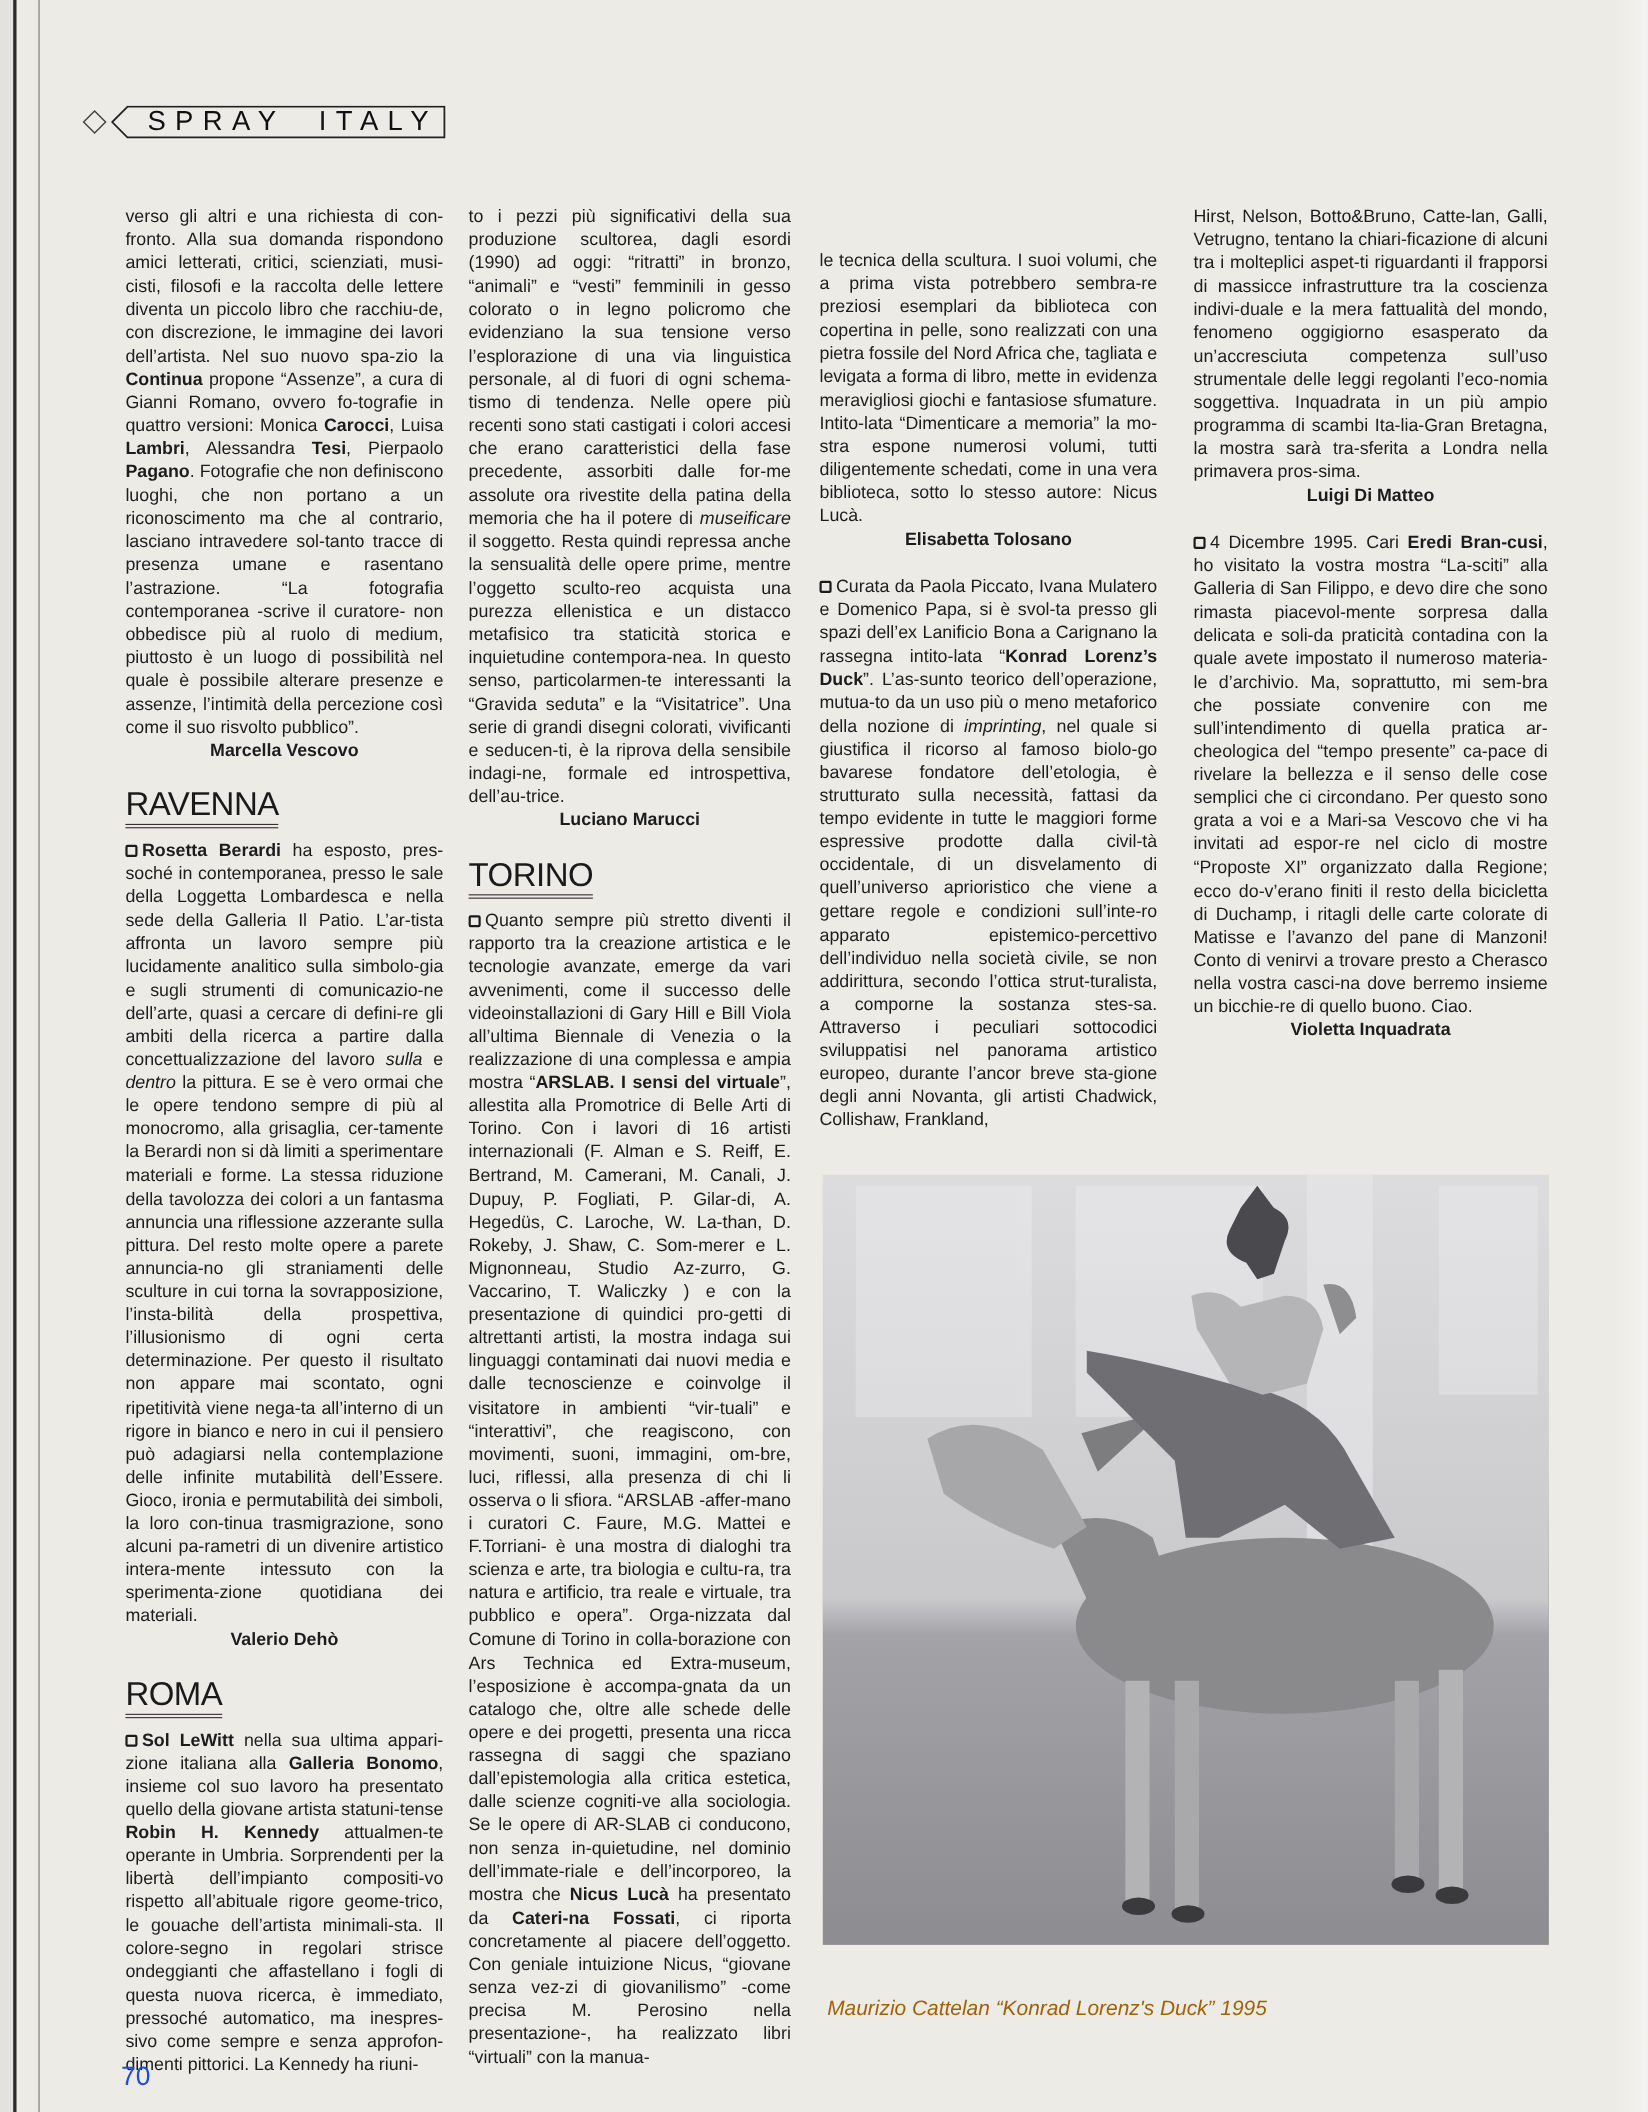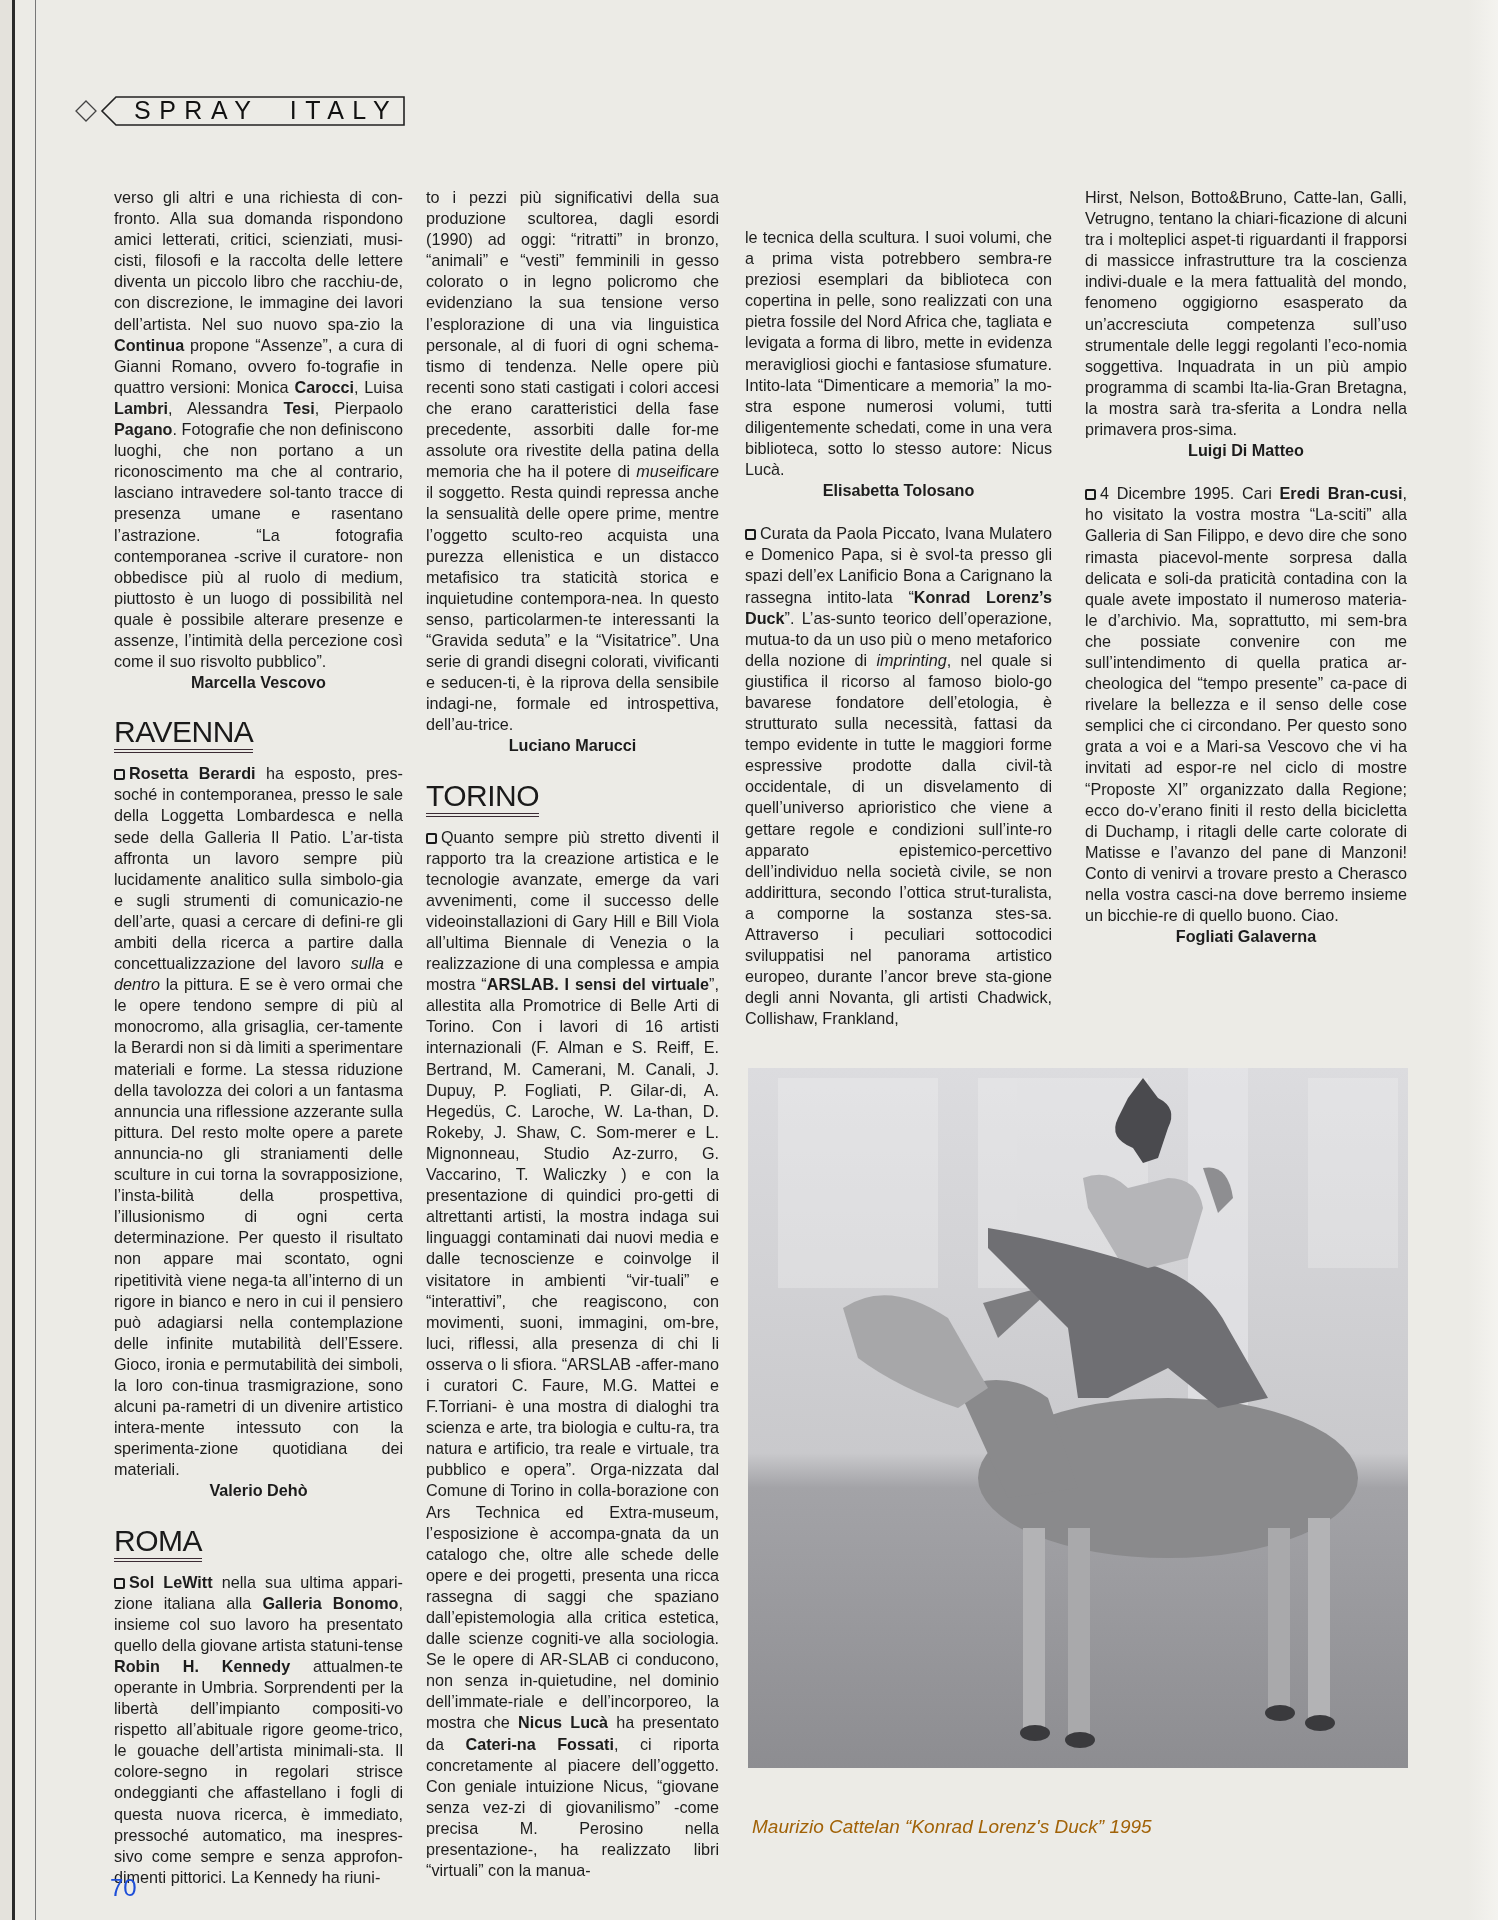--- a/index.html
+++ b/index.html
@@ -97,21 +97,21 @@
   <p class="sig">Elisabetta Tolosano</p>
   <div class="gap"></div>
   <p><span class="bullet"></span><span>Curata da Paola Piccato, Ivana Mulatero e Domenico Papa, si è svol-ta presso gli spazi dell’ex Lanificio Bona a Carignano la rassegna intito-lata “</span><b>Konrad Lorenz’s Duck</b><span>”. L’as-sunto teorico dell’operazione, mutua-to da un uso più o meno metaforico della nozione di </span><i>imprinting</i><span>, nel quale si giustifica il ricorso al famoso biolo-go bavarese fondatore dell’etologia, è strutturato sulla necessità, fattasi da tempo evidente in tutte le maggiori forme espressive prodotte dalla civil-tà occidentale, di un disvelamento di quell’universo aprioristico che viene a gettare regole e condizioni sull’inte-ro apparato epistemico-percettivo dell’individuo nella società civile, se non addirittura, secondo l’ottica strut-turalista, a comporne la sostanza stes-sa. Attraverso i peculiari sottocodici sviluppatisi nel panorama artistico europeo, durante l’ancor breve sta-gione degli anni Novanta, gli artisti Chadwick, Collishaw, Frankland,</span></p>
 </div>
 
 <div class="col col4">
   <p>Hirst, Nelson, Botto&amp;Bruno, Catte-lan, Galli, Vetrugno, tentano la chiari-ficazione di alcuni tra i molteplici aspet-ti riguardanti il frapporsi di massicce infrastrutture tra la coscienza indivi-duale e la mera fattualità del mondo, fenomeno oggigiorno esasperato da un’accresciuta competenza sull’uso strumentale delle leggi regolanti l’eco-nomia soggettiva. Inquadrata in un più ampio programma di scambi Ita-lia-Gran Bretagna, la mostra sarà tra-sferita a Londra nella primavera pros-sima.</p>
   <p class="sig">Luigi Di Matteo</p>
   <div class="gap"></div>
   <p><span class="bullet"></span><span>4 Dicembre 1995. Cari </span><b>Eredi Bran-cusi</b><span>, ho visitato la vostra mostra “La-sciti” alla Galleria di San Filippo, e devo dire che sono rimasta piacevol-mente sorpresa dalla delicata e soli-da praticità contadina con la quale avete impostato il numeroso materia-le d’archivio. Ma, soprattutto, mi sem-bra che possiate convenire con me sull’intendimento di quella pratica ar-cheologica del “tempo presente” ca-pace di rivelare la bellezza e il senso delle cose semplici che ci circondano. Per questo sono grata a voi e a Mari-sa Vescovo che vi ha invitati ad espor-re nel ciclo di mostre “Proposte XI” organizzato dalla Regione; ecco do-v’erano finiti il resto della bicicletta di Duchamp, i ritagli delle carte colorate di Matisse e l’avanzo del pane di Manzoni! Conto di venirvi a trovare presto a Cherasco nella vostra casci-na dove berremo insieme un bicchie-re di quello buono. Ciao.</span></p>
-  <p class="sig">Fogliati Galaverna</p>
+  <p class="sig">Violetta Inquadrata</p>
 </div>
 
 <div class="photo">
   <svg width="660" height="700" viewBox="0 0 660 700">
     <defs>
       <linearGradient id="wall" x1="0" y1="0" x2="0" y2="1">
         <stop offset="0" stop-color="#dcdcdf"></stop>
         <stop offset="0.55" stop-color="#c9c9cc"></stop>
         <stop offset="0.6" stop-color="#a3a3a7"></stop>
         <stop offset="1" stop-color="#8d8d91"></stop>

